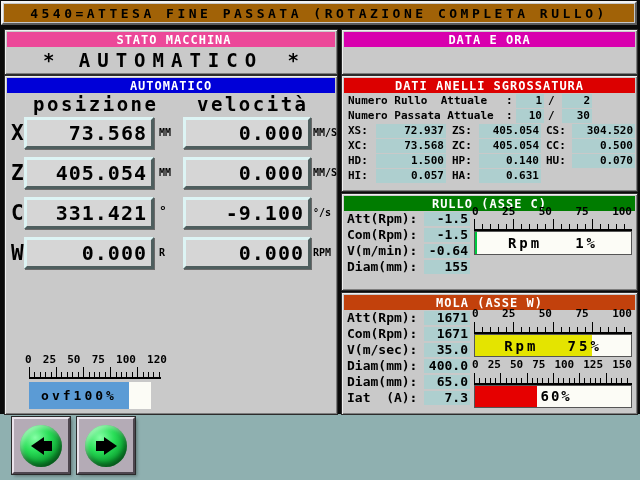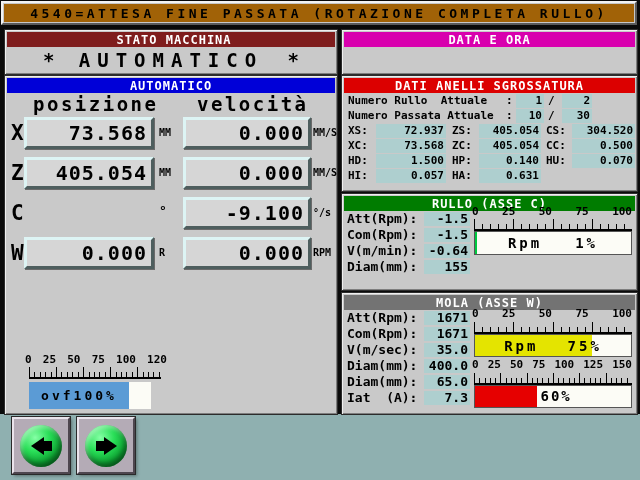--- a/index.html
+++ b/index.html
@@ -91,21 +91,21 @@
 <body>
 
 <div class="screen" style="background: rgb(143, 176, 176);">
   <div class="dark">
 
     <div class="titlebar">
       <div class="titlebar-inner" style="background: #a16207;">4540=ATTESA FINE PASSATA (ROTAZIONE COMPLETA RULLO)</div>
     </div>
 
     <div class="panel" id="p-stato">
-      <div class="phead" style="background: #7f1d1d; padding-left: 6px;">STATO MACCHINA</div>
+      <div class="phead" style="background: #ec4899; padding-left: 6px;">STATO MACCHINA</div>
       <div class="stato-body">
         <span>*</span>
         <span class="stato-state">AUTOMATICO</span>
         <span>*</span>
       </div>
     </div>
 
     <div class="panel" id="p-dataora">
       <div class="phead" style="background: rgb(216, 0, 174);">DATA E ORA</div>
     </div>
@@ -124,20 +124,21 @@
       </div>
       <div class="axrow" style="top:81px">
         <span class="axname">Z</span>
         <div class="vbox pos">405.054</div>
         <span class="unit u1">MM</span>
         <div class="vbox vel">0.000</div>
         <span class="unit u2">MM/S</span>
       </div>
       <div class="axrow" style="top:121px">
         <span class="axname">C</span>
+        <div class="vbox pos">331.421</div>
         <span class="unit u1" style="font-size:13px;top:6px">°</span>
         <div class="vbox vel">-9.100</div>
         <span class="unit u2">°/s</span>
       </div>
       <div class="axrow" style="top:161px">
         <span class="axname">W</span>
         <div class="vbox pos">0.000</div>
         <span class="unit u1">R</span>
         <div class="vbox vel">0.000</div>
         <span class="unit u2">RPM</span>
@@ -228,21 +229,21 @@
       <div class="bar" style="left:132px;top:37px;width:156px;height:22px">
         <div class="fill" style="width: 1%; background: rgb(0, 200, 64);"></div>
         <div class="bar-labels">
           <span>Rpm</span>
           <span>1%</span>
         </div>
       </div>
     </div>
 
     <div class="panel" id="p-mola">
-      <div class="phead" style="background: #737373;">MOLA (ASSE W)</div>
+      <div class="phead" style="background: #c2410c;">MOLA (ASSE W)</div>
       <span class="pk" style="top:18px">Att(Rpm):</span>
       <span class="pv" style="top:18px">1671</span>
       <span class="pk" style="top:34px">Com(Rpm):</span>
       <span class="pv" style="top:34px">1671</span>
       <span class="pk" style="top:50px">V(m/sec):</span>
       <span class="pv" style="top:50px">35.0</span>
       <span class="pk" style="top:66px">Diam(mm):</span>
       <span class="pv" style="top:66px">400.0</span>
       <span class="pk" style="top:82px">Diam(mm):</span>
       <span class="pv" style="top:82px">65.0</span>

